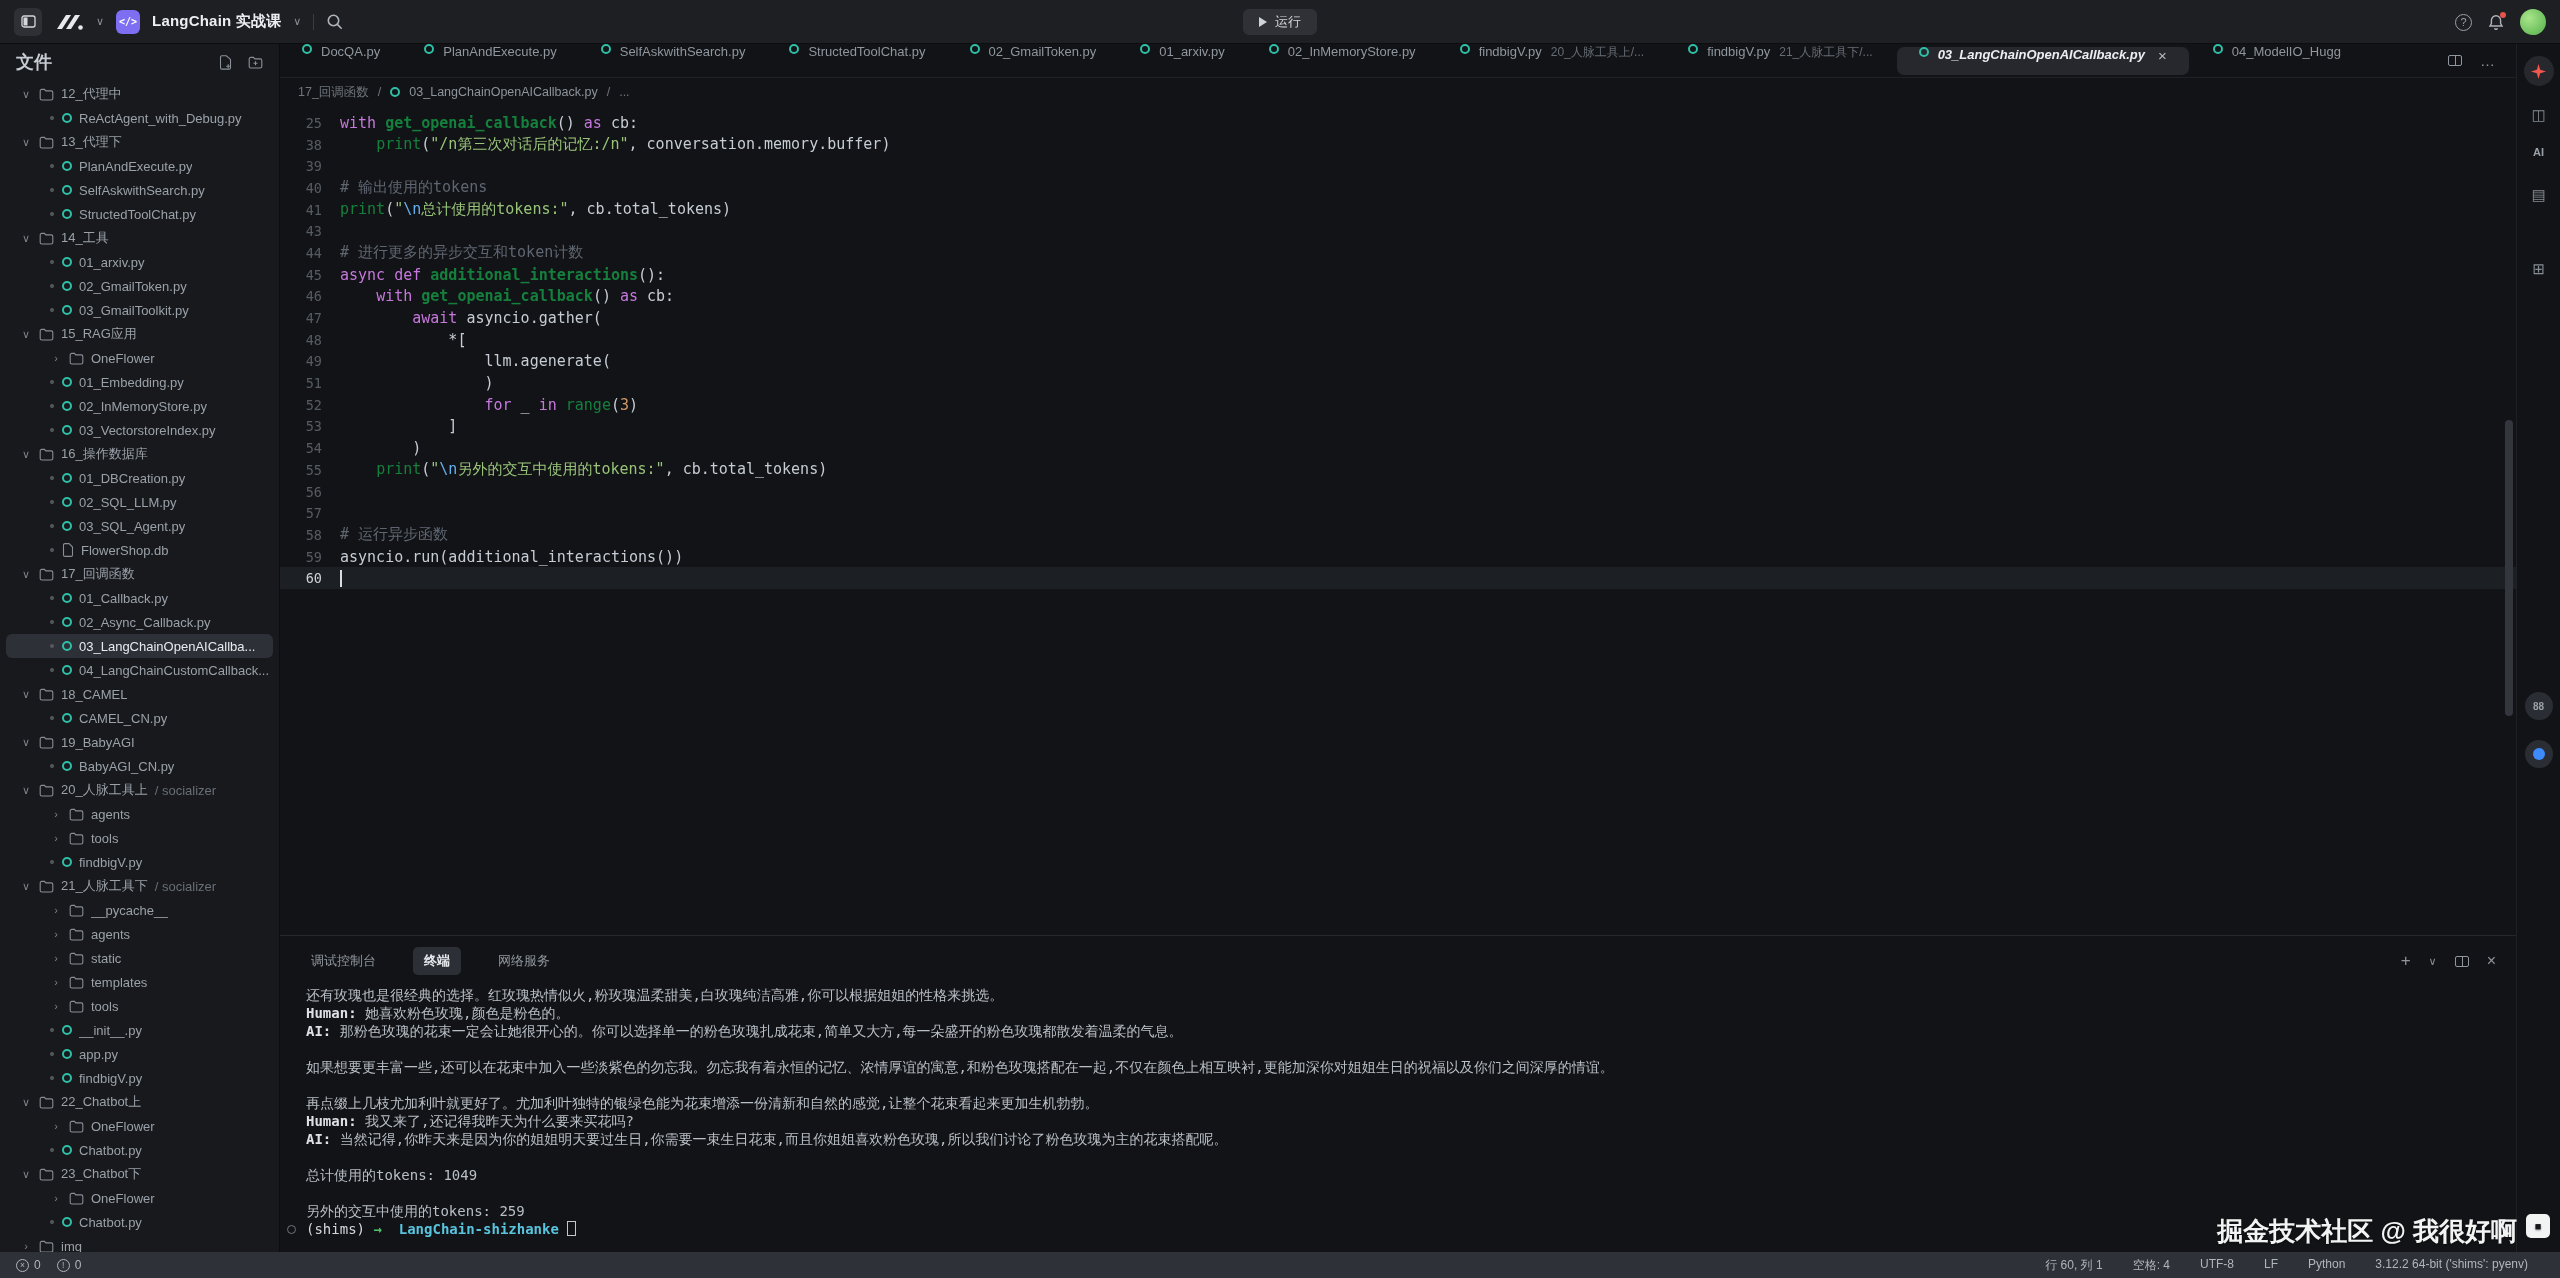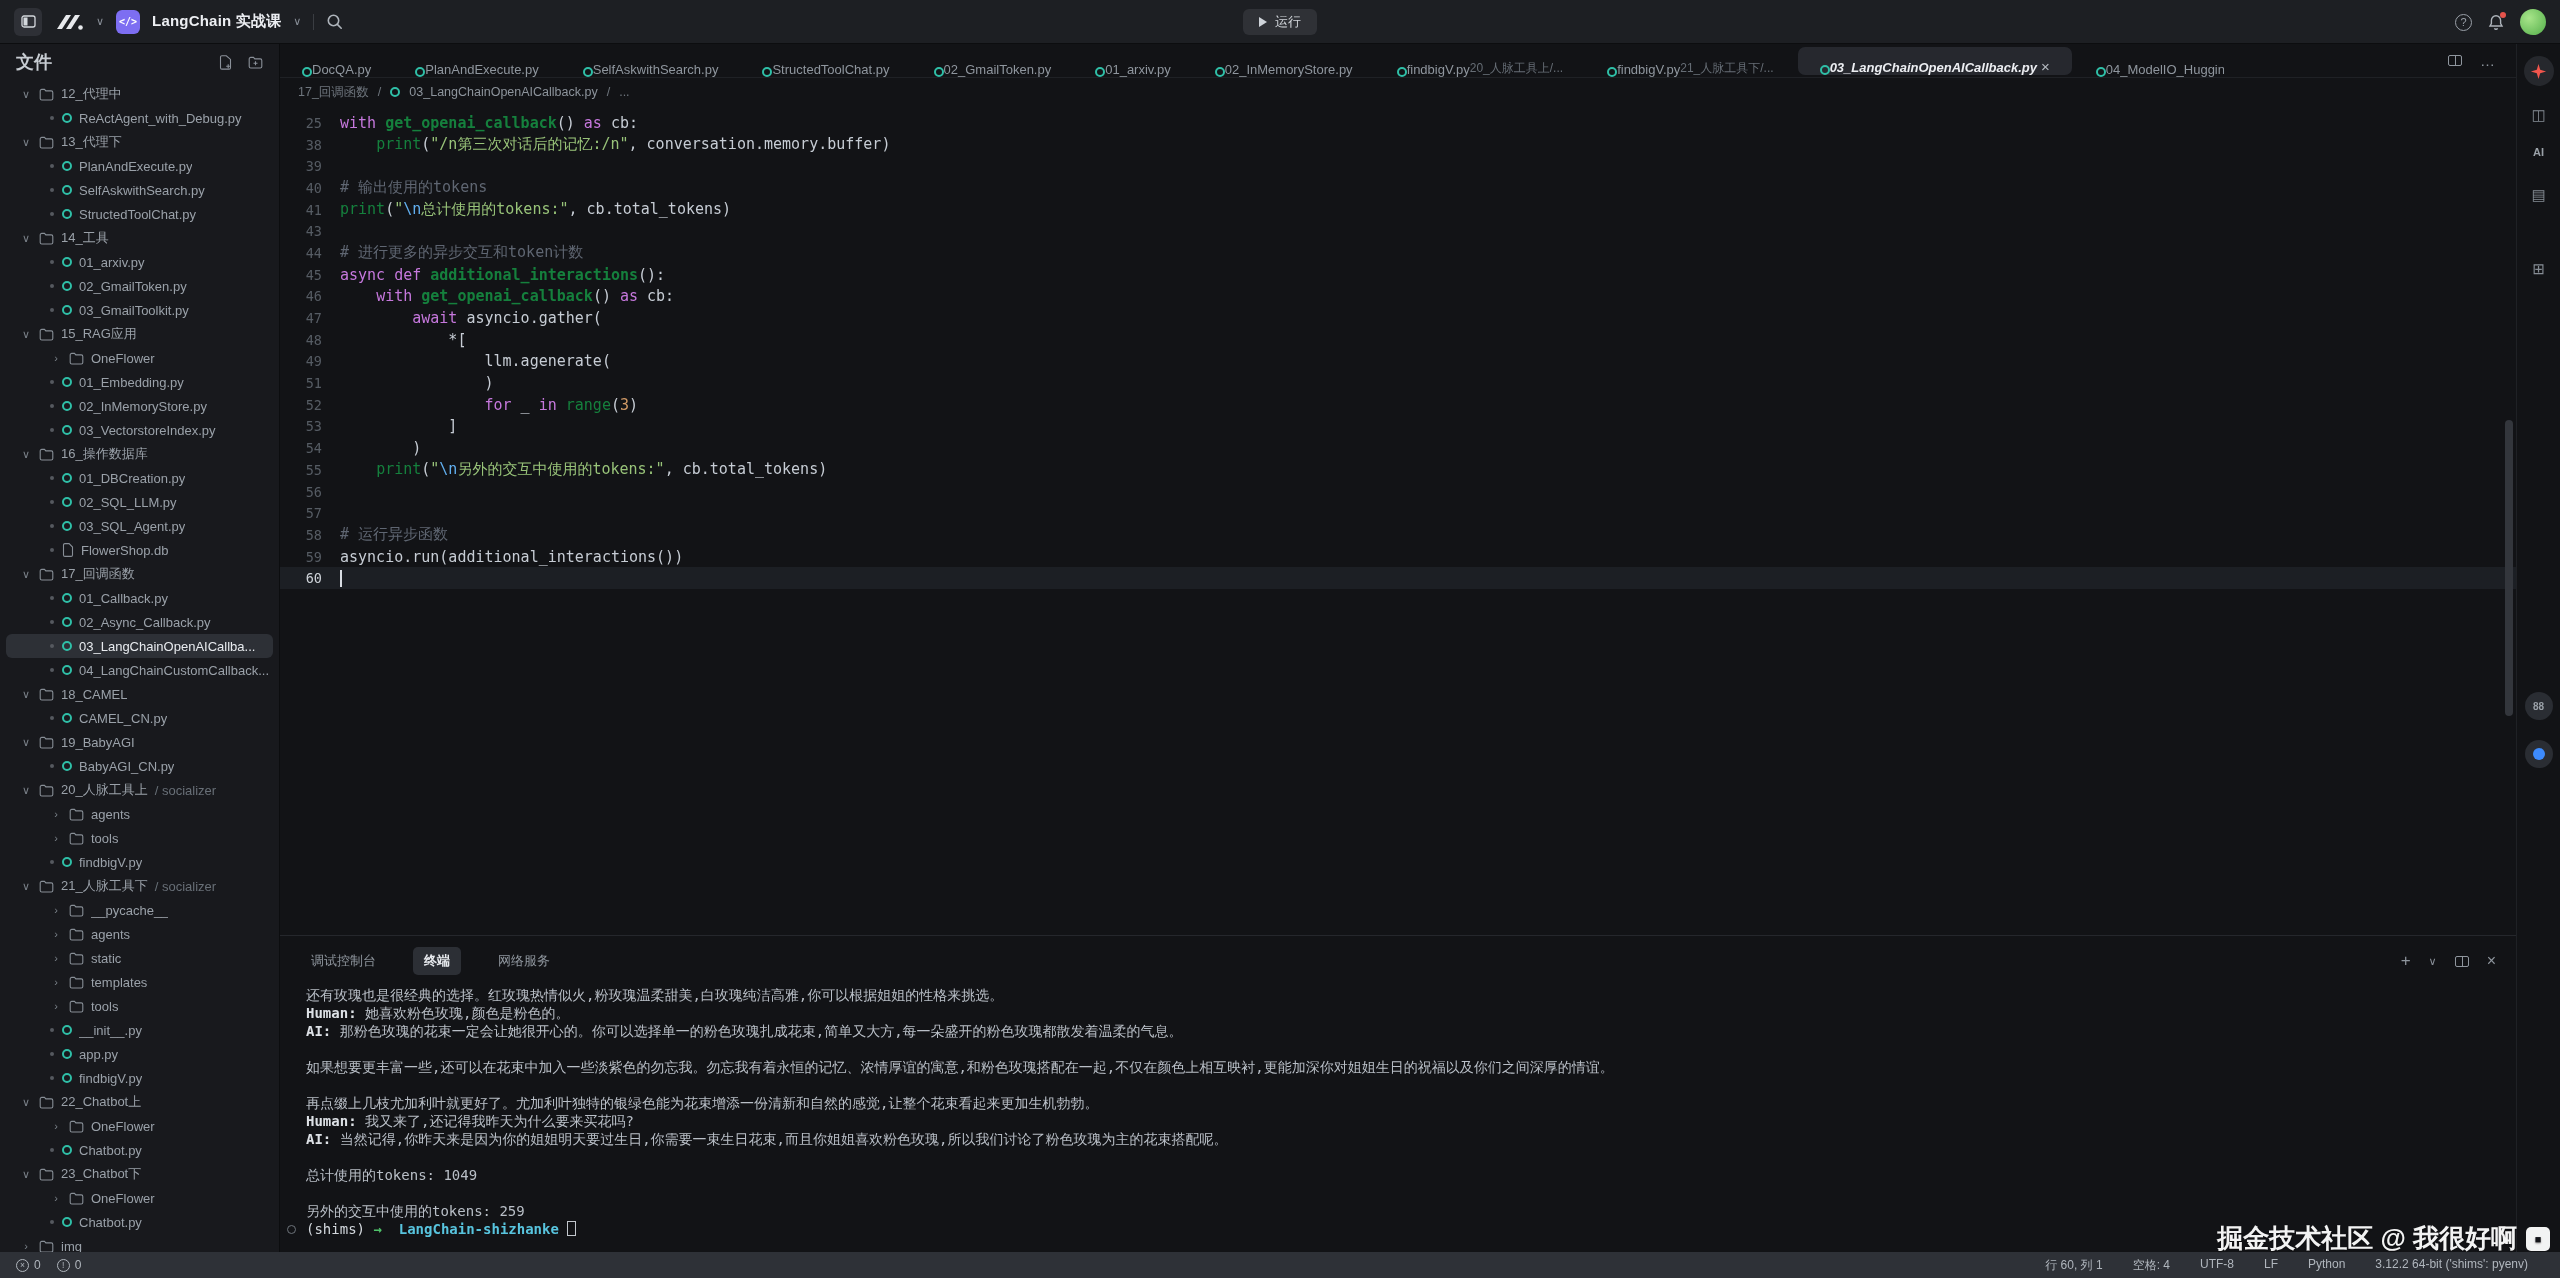--- a/index.html
+++ b/index.html
@@ -36,21 +36,21 @@
   .pyring{width:10px;height:10px;border-radius:50%;border:2px solid #2fbfa7;flex:none}
   .fdot{width:4px;height:4px;border-radius:50%;background:#55595f;flex:none;margin-right:1px}
   .file-ico{display:flex;flex:none}
   .tlabel{overflow:hidden}
   .tsuffix{color:#686f77}
 
   
   .editor-col{flex:1;display:flex;flex-direction:column;background:#121316;min-width:0;position:relative}
   .tabbar{height:34px;flex:none;display:flex;align-items:center;border-bottom:1px solid #1f2125}
   .tabs{display:flex;height:100%;align-items:center;overflow:hidden;flex:1}
-  .tab{display:flex;align-items:flex-end;gap:0;padding:0 22px;height:100%;font-size:13px;color:#8f969e;white-space:nowrap;flex:none}
+  .tab{display:flex;align-items:flex-start;gap:9px;padding:0 22px;height:100%;font-size:13px;color:#8f969e;white-space:nowrap;flex:none}
   .tab.active{background:#26282e;border-radius:7px;height:28px;margin:3px 2px;color:#eceef2}
   .tab.active .tab-label{font-style:italic;font-weight:700}
   .tab.clip{max-width:150px;overflow:hidden}
   .tab-suffix{color:#666d75;font-size:12px}
   .tab-close{color:#b6bcc2;margin-left:4px;font-size:15px}
   .tab-actions{display:flex;gap:18px;padding:0 20px;color:#8f969e;align-items:center}
   .split-ico{width:14px;height:11px;border:1.3px solid currentColor;border-radius:2px;position:relative}
   .split-ico::after{content:'';position:absolute;left:50%;top:0;bottom:0;width:1.3px;background:currentColor}
   .more-ico{font-size:15px;letter-spacing:1px}
 
@@ -98,21 +98,21 @@
   .rb-ai{font-size:11px;font-weight:700;color:#9aa1a8}
 
   
   .statusbar{height:26px;flex:none;background:#2e3137;display:flex;align-items:center;padding:0 16px;font-size:12px;color:#b0b6bd}
   .sb-left{display:flex;gap:16px;align-items:center}
   .sb-prob{display:flex;gap:5px;align-items:center}
   .sb-ico{width:13px;height:13px;border:1.2px solid #b0b6bd;border-radius:50%;font-size:8.5px;display:flex;align-items:center;justify-content:center}
   .sb-right{margin-left:auto;display:flex;gap:30px;padding-right:16px}
 
   
-  .watermark{position:absolute;right:10px;bottom:22px;display:flex;align-items:center;gap:9px;color:#fff;font-size:26px;font-weight:700;opacity:.95;z-index:5;text-shadow:0 1px 2px rgba(0,0,0,.4)}
+  .watermark{position:absolute;right:10px;bottom:29px;display:flex;gap:9px;color:#fff;font-size:26px;font-weight:700;opacity:.95;z-index:5;text-shadow:0 1px 2px rgba(0,0,0,.4)}
   .wm-badge{width:24px;height:24px;background:#fff;border-radius:5px;display:flex;align-items:center;justify-content:center;color:#15161a;font-size:11px}
 </style>
 </head>
 <body>
 
 <div id="app">
 
   <div class="topbar">
     <span class="menu-btn">
       <svg width="15" height="13" viewBox="0 0 15 13">

